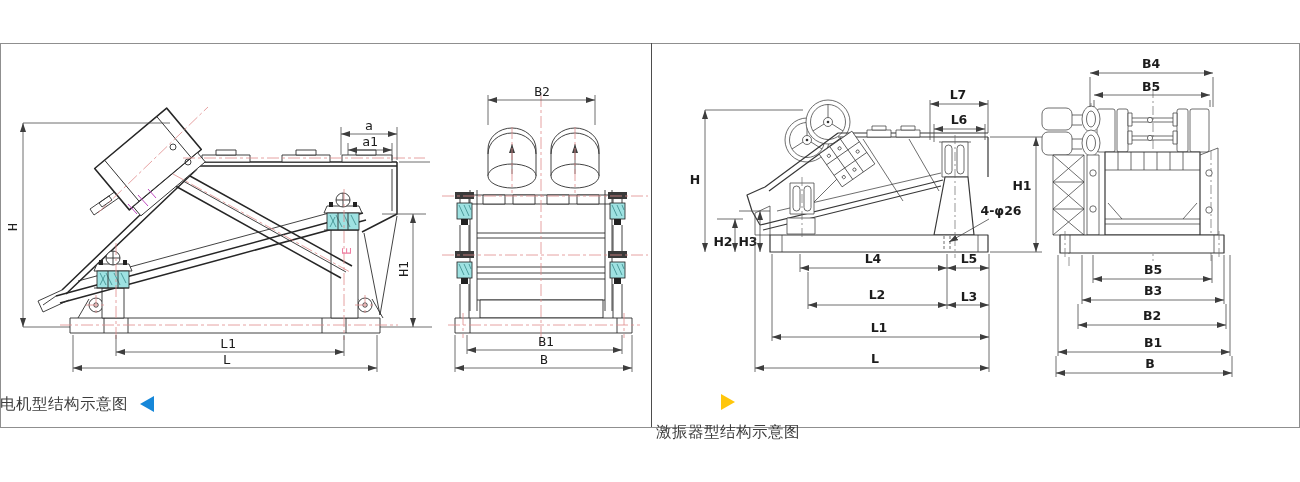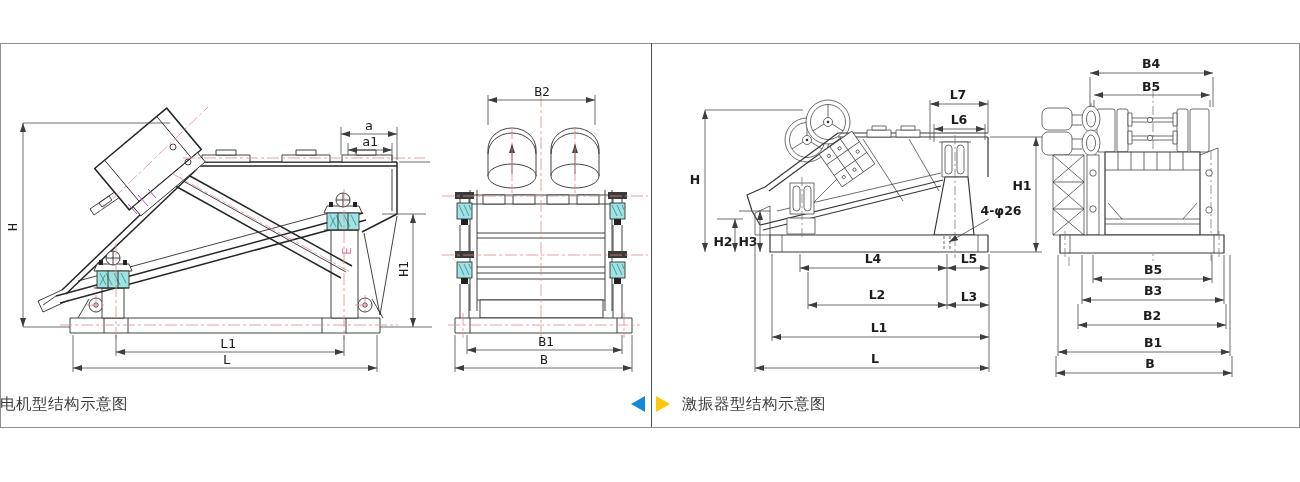--- a/index.html
+++ b/index.html
@@ -17,22 +17,22 @@
   .cl{stroke:#e08a8a;stroke-width:.8;fill:none;stroke-dasharray:12 3 3 3;}
   .cld{stroke:#6a6a6a;stroke-width:.7;fill:none;stroke-dasharray:9 3 2 3;}
   .mg{stroke:#c04ac0;stroke-width:1;fill:none;}
   .spring{fill:#9ee2e2;stroke:#1f1f1f;stroke-width:.8;}
   .sph{stroke:#2a7d7d;stroke-width:.7;fill:none;}
   .wfill{fill:#ffffff;}
   text.dl{font:13px "DejaVu Sans Mono","Liberation Mono",monospace;fill:#1d1d1d;text-anchor:middle;}
   text.dr{font:600 12.5px "DejaVu Sans","Liberation Sans",sans-serif;fill:#1c1c1c;text-anchor:middle;}
   text.pink{fill:#ef7fa2;}
   .cap{position:absolute;top:394px;height:20px;display:flex;align-items:center;gap:12px;}
-  .capL{left:0;width:645px;justify-content:space-between;}
-  .capR{left:656px;}
+  .capL{left:0;width:645px;justify-content:flex-start;}
+  .capR{left:656px;flex-direction:column;}
   .cap .txt{font-size:15.5px;color:#3c3c3c;letter-spacing:.5px;}
   .tri{width:0;height:0;display:block;}
   .tri-left{border-top:8px solid transparent;border-bottom:8px solid transparent;border-right:14px solid #1687d9;}
   .tri-right{border-top:8px solid transparent;border-bottom:8px solid transparent;border-left:14px solid #ffc60b;}
 </style>
 </head>
 <body>
 
 <div class="frame"></div>
 <div class="divider"></div>

